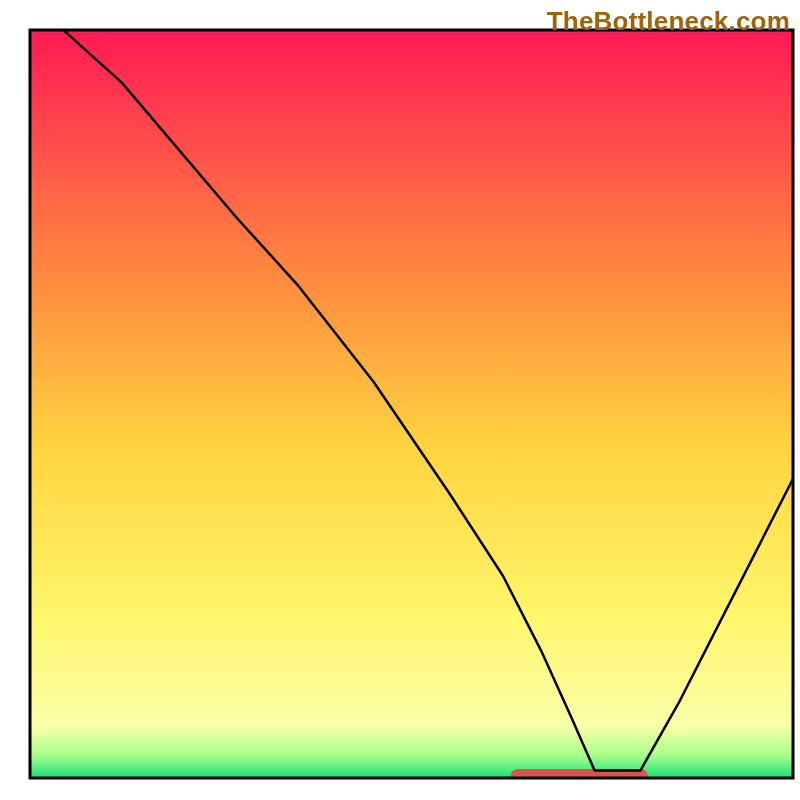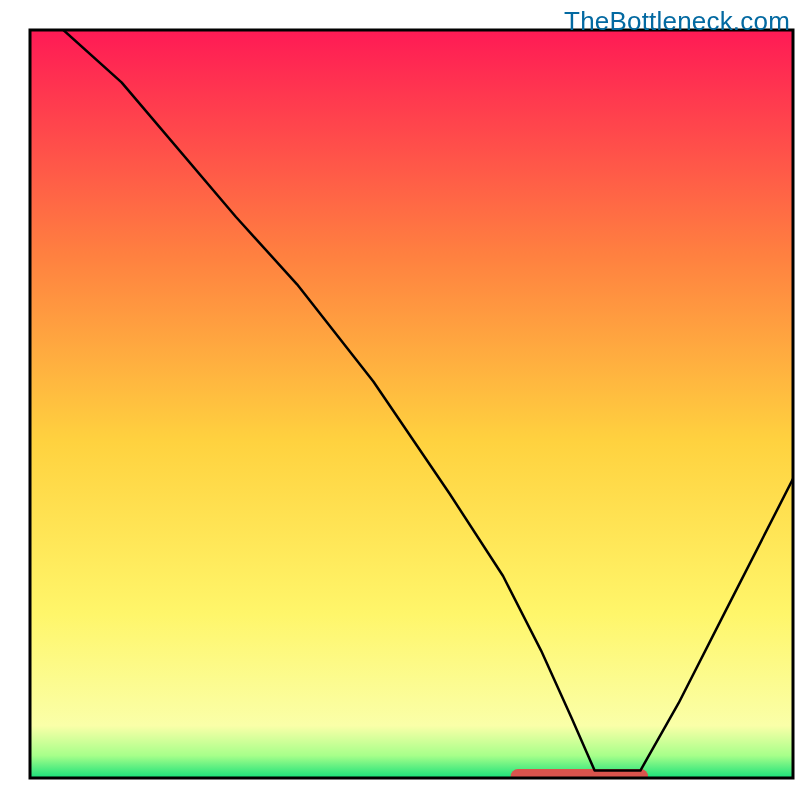--- a/index.html
+++ b/index.html
@@ -14,22 +14,22 @@
   .chart-container {
     position: relative;
     width: 800px;
     height: 800px;
   }
   .watermark {
     position: absolute;
     top: 6px;
     right: 10px;
     font-size: 26px;
-    font-weight: 400;
-    color: #0369a1;
+    font-weight: 700;
+    color: #a16207;
     letter-spacing: 0.2px;
     user-select: none;
   }
   svg {
     position: absolute;
     top: 0;
     left: 0;
   }
 </style>
 </head>

